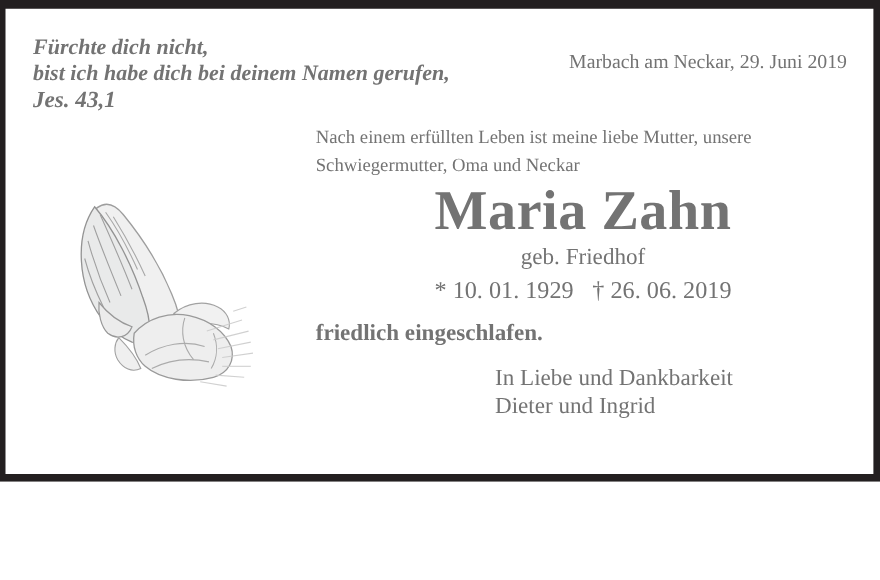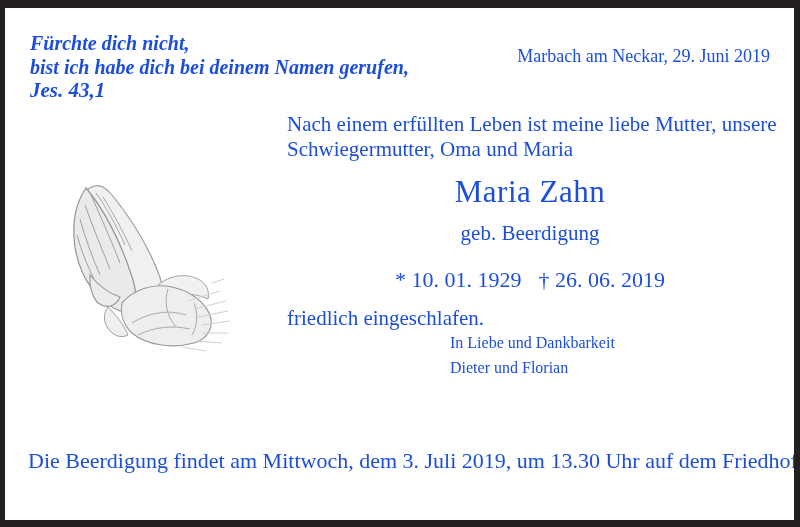--- a/index.html
+++ b/index.html
@@ -1,25 +1,25 @@
 <!DOCTYPE html>
 <html><head>
 <meta charset="utf-8">
 <style>
   html, body { margin: 0; padding: 0; background: #ffffff; }
   .page {
     position: relative;
     width: 800px;
-    height: 527px;
+    height: 438px;
     box-sizing: border-box;
     border-style: solid;
     border-color: #231f20;
     border-width: 8px 6px 7px 5px;
     background: #ffffff;
-    color: #1d4ed8;
+    color: #737373;
     font-family: "Liberation Serif", "DejaVu Serif", serif;
     overflow: hidden;
   }
 
   
   .quote {
     position: absolute;
     left: 25px;
     top: 23px;
     font-style: italic;
@@ -51,60 +51,61 @@
   }
 
   
   .main-col {
     position: absolute;
     left: 282px;
     top: 104px;
     width: 486px;
   }
   .intro-line {
-    font-size: 21px;
+    font-size: 17px;
     line-height: 25px;
     white-space: nowrap;
   }
   .deceased-name {
     margin: 8px 0 0 0;
     text-align: center;
-    font-size: 31px;
+    font-size: 51px;
     line-height: 44px;
-    font-weight: 400;
+    font-weight: 700;
     letter-spacing: 0.5px;
   }
   .maiden-name {
     margin-top: 7px;
     text-align: center;
     font-size: 21px;
     line-height: 25px;
   }
   .dates {
-    margin-top: 21px;
+    margin-top: 5px;
     text-align: center;
     font-size: 22px;
     line-height: 25px;
     white-space: nowrap;
   }
   .dates .date-gap { display: inline-block; width: 17px; }
   .passing-note {
     margin-top: 14px;
     font-size: 21px;
     line-height: 25px;
+    font-weight: bold;
   }
 
   
   .mourners {
     position: absolute;
     left: 445px;
     top: 323px;
   }
   .mourner-line {
-    font-size: 16px;
+    font-size: 21px;
     line-height: 24.5px;
     white-space: nowrap;
   }
 
   
   .funeral {
     position: absolute;
     left: 23px;
     top: 439px;
   }
@@ -165,31 +166,31 @@
         <path d="M132,142 L160,138"></path>
         <path d="M132,150 L158,150"></path>
         <path d="M126,158 L152,160"></path>
         <path d="M112,164 L136,168"></path>
       </g>
     </svg>
   </div>
 
   <div class="main-col">
     <div class="intro-line">Nach einem erfüllten Leben ist meine liebe Mutter, unsere</div>
-    <div class="intro-line">Schwiegermutter, Oma und Maria</div>
+    <div class="intro-line">Schwiegermutter, Oma und Neckar</div>
     <h1 class="deceased-name">Maria Zahn</h1>
-    <div class="maiden-name">geb. Beerdigung</div>
+    <div class="maiden-name">geb. Friedhof</div>
     <div class="dates">
       <span>* 10. 01. 1929</span><span class="date-gap"></span><span>† 26. 06. 2019</span>
     </div>
     <div class="passing-note">friedlich eingeschlafen.</div>
   </div>
 
   <div class="mourners">
     <div class="mourner-line">In Liebe und Dankbarkeit</div>
-    <div class="mourner-line">Dieter und Florian</div>
+    <div class="mourner-line">Dieter und Ingrid</div>
   </div>
 
   <div class="funeral">
     <div class="funeral-line">Die Beerdigung findet am Mittwoch, dem 3. Juli 2019, um 13.30 Uhr auf dem Friedhof</div>
   </div>
 
 </div>
 
 </body></html>

